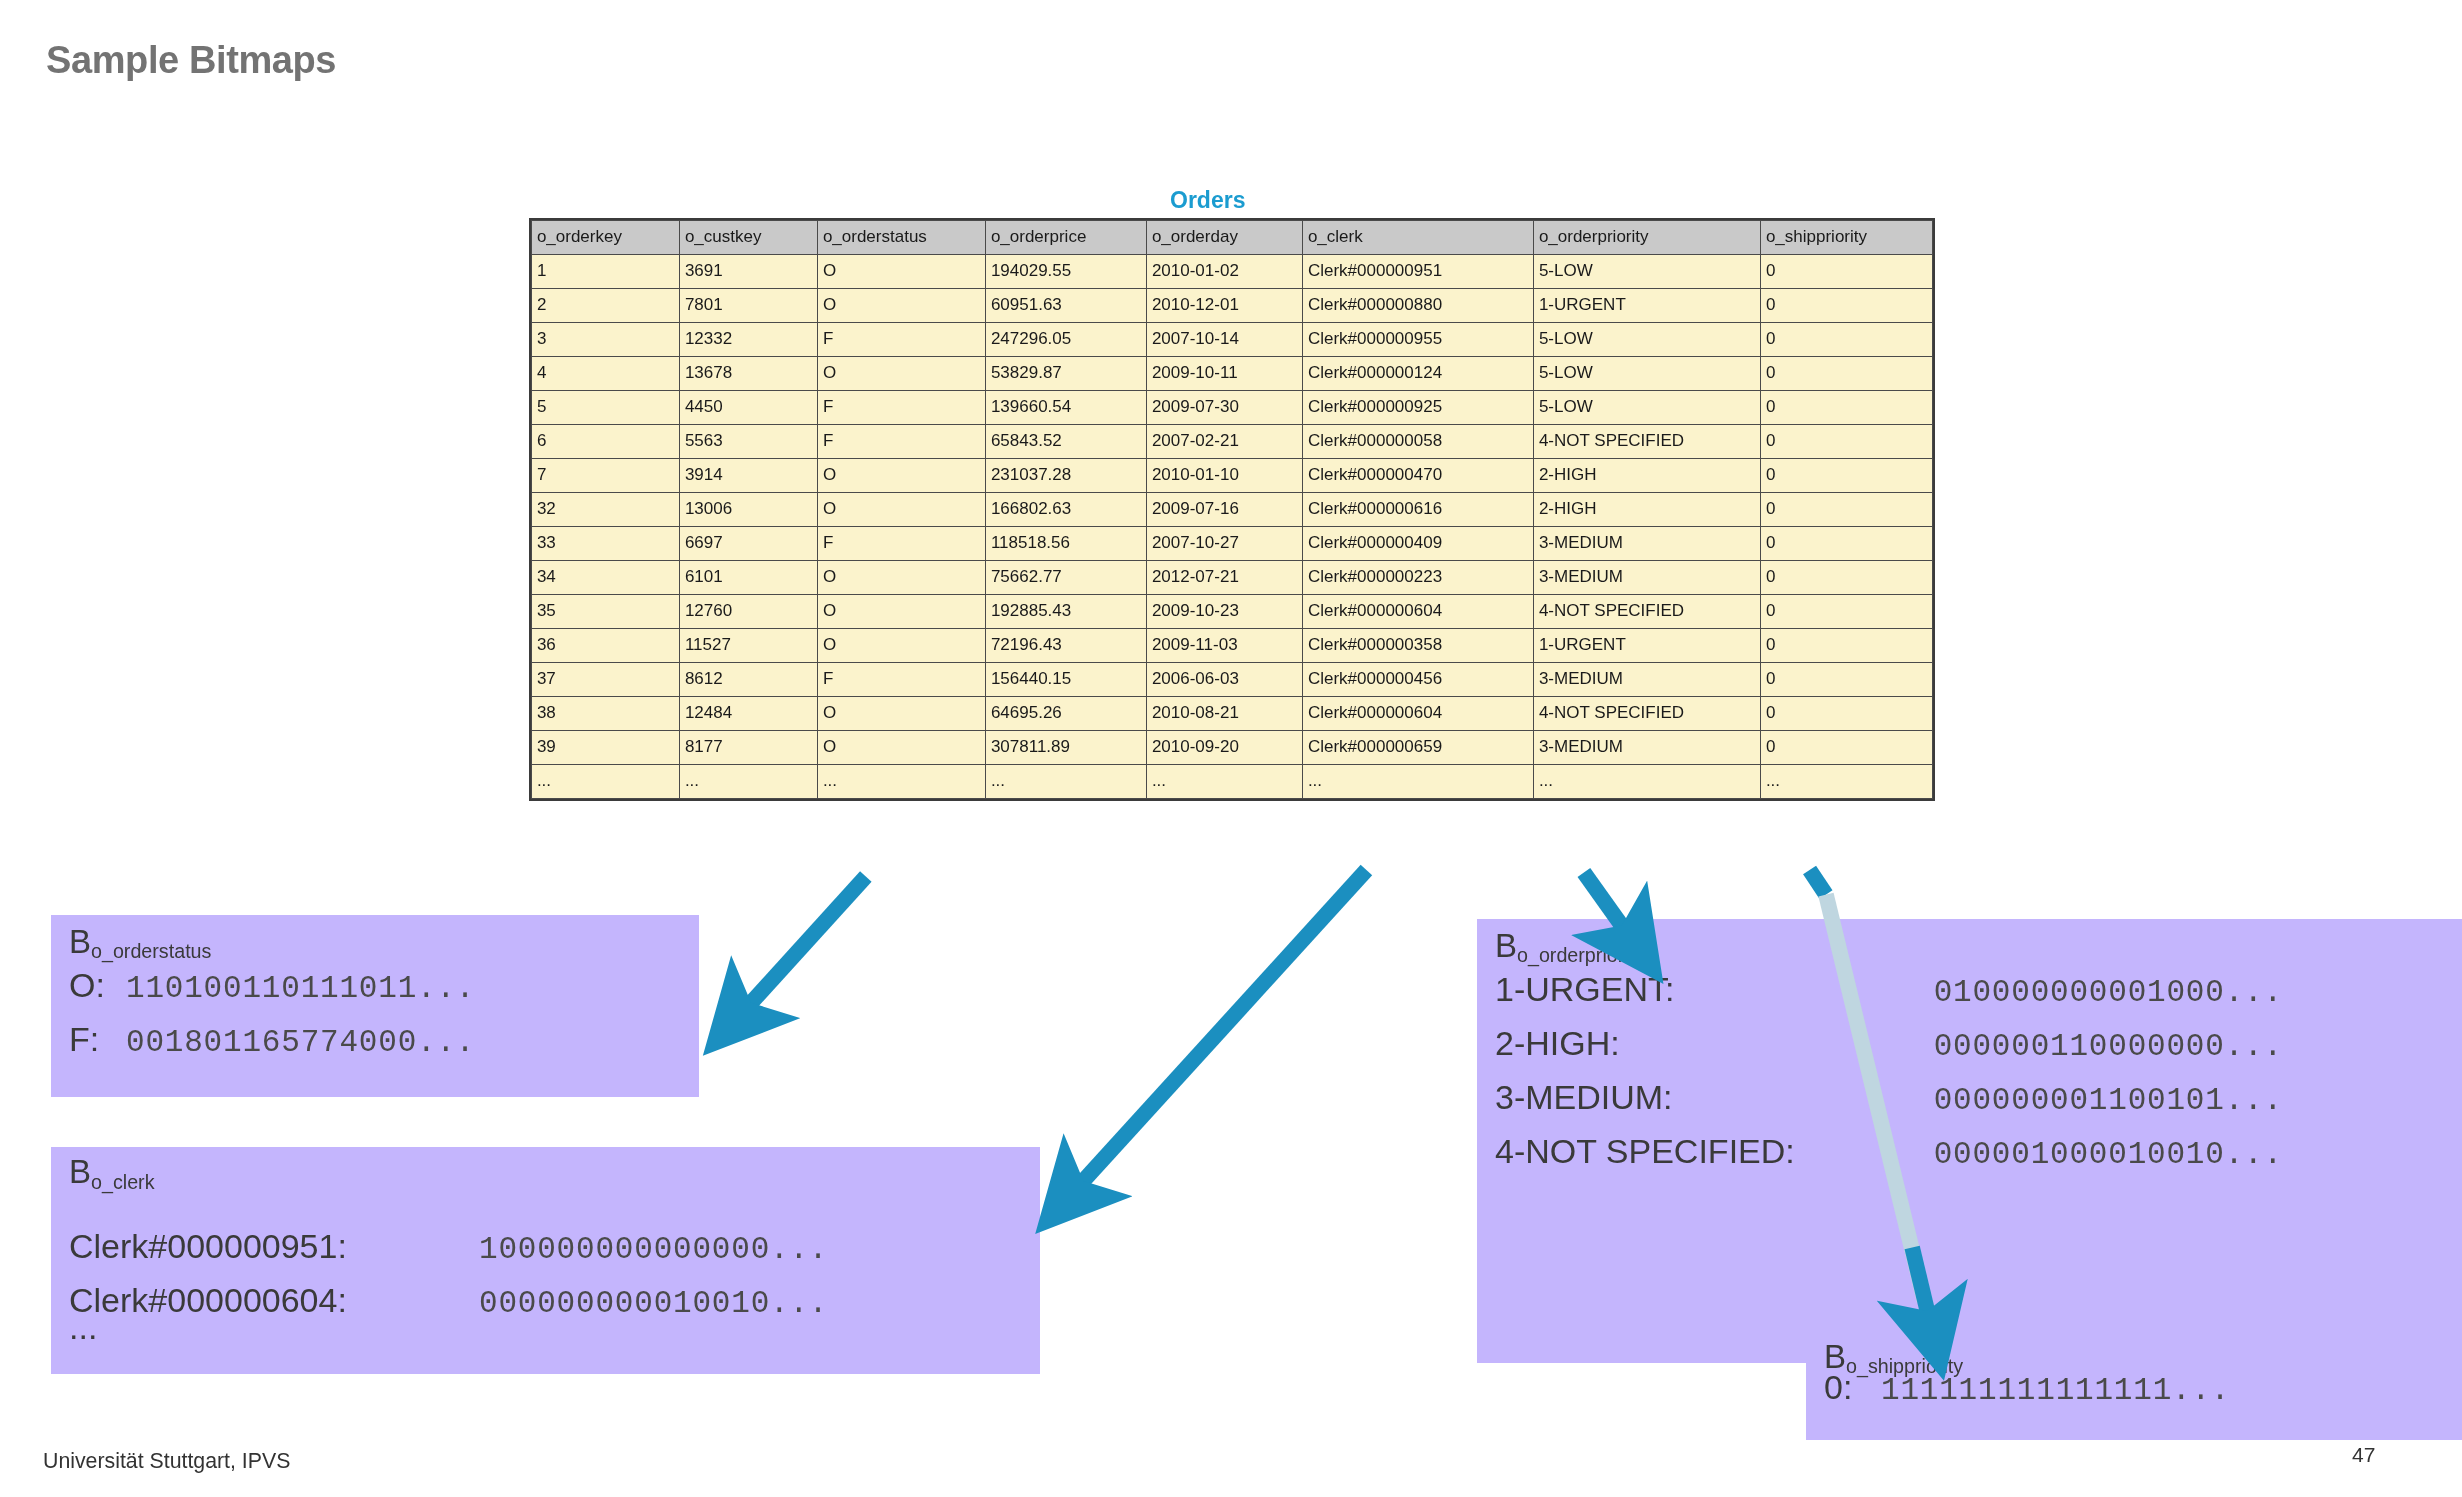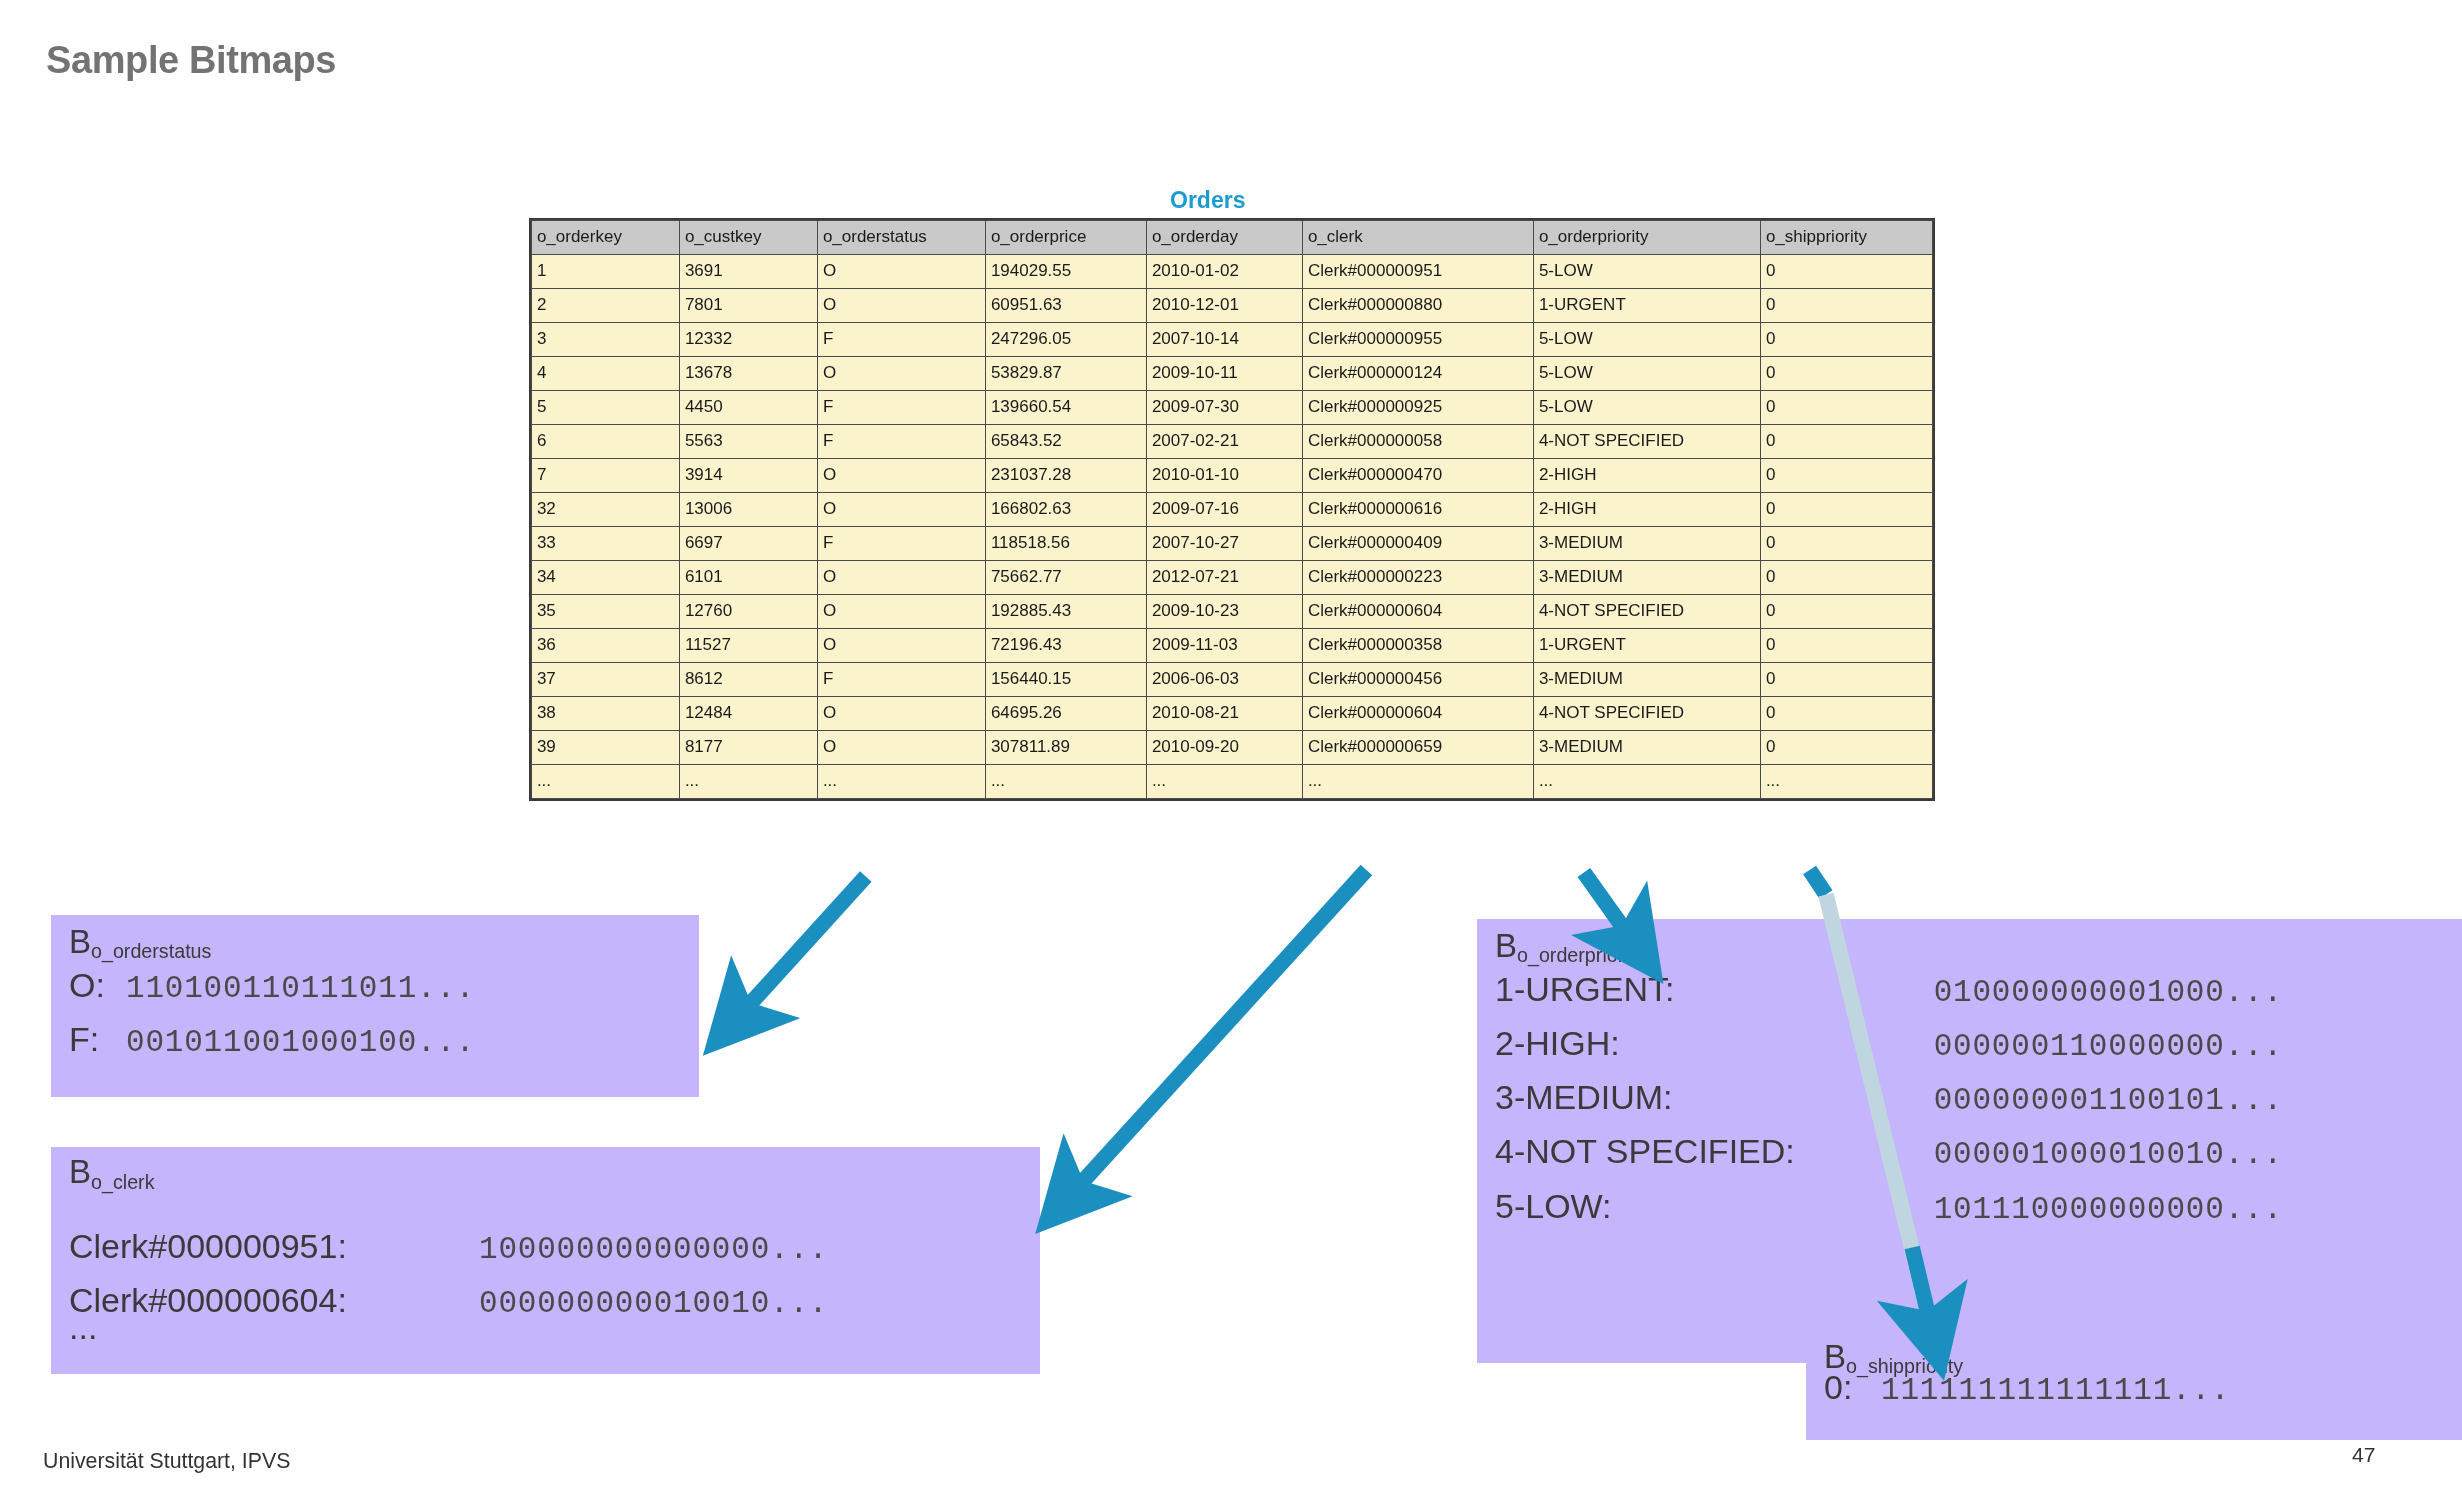--- a/index.html
+++ b/index.html
@@ -306,21 +306,21 @@
   <div class="panel" id="panel-orderstatus">
     <div class="blabel">
       <span>B</span><sub>o_orderstatus</sub>
     </div>
     <div class="brow r0">
       <span class="bkey">O:</span>
       <span class="bbits">110100110111011...</span>
     </div>
     <div class="brow r1">
       <span class="bkey">F:</span>
-      <span class="bbits">001011001000100...</span>
+      <span class="bbits">001801165774000...</span>
     </div>
   </div>
 
   <div class="panel" id="panel-clerk">
     <div class="blabel">
       <span>B</span><sub>o_clerk</sub>
     </div>
     <div class="brow cr0">
       <span class="bkey">Clerk#000000951:</span>
       <span class="bbits">100000000000000...</span>
@@ -344,24 +344,20 @@
       <span class="pkey">2-HIGH:</span>
       <span class="bbits">000000110000000...</span>
     </div>
     <div class="prow pr2">
       <span class="pkey">3-MEDIUM:</span>
       <span class="bbits">000000001100101...</span>
     </div>
     <div class="prow pr3">
       <span class="pkey">4-NOT SPECIFIED:</span>
       <span class="bbits">000001000010010...</span>
-    </div>
-    <div class="prow pr4">
-      <span class="pkey">5-LOW:</span>
-      <span class="bbits">101110000000000...</span>
     </div>
   </div>
 
   <div class="panel" id="panel-shippriority">
     <div class="blabel">
       <span>B</span><sub>o_shippriority</sub>
     </div>
     <div class="brow">
       <span class="bkey">0:</span>
       <span class="bbits">111111111111111...</span>

